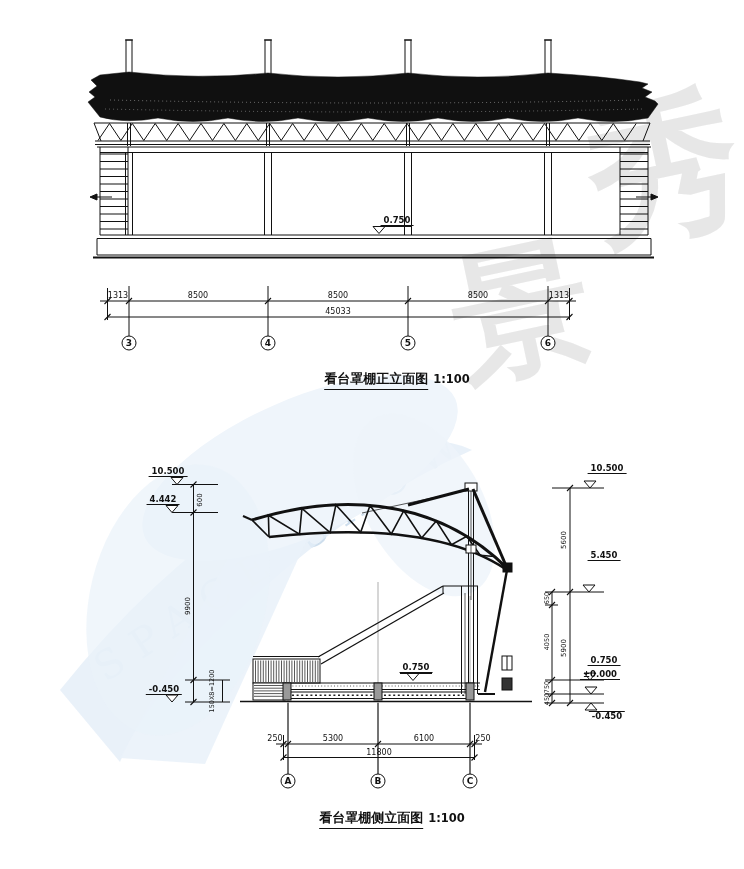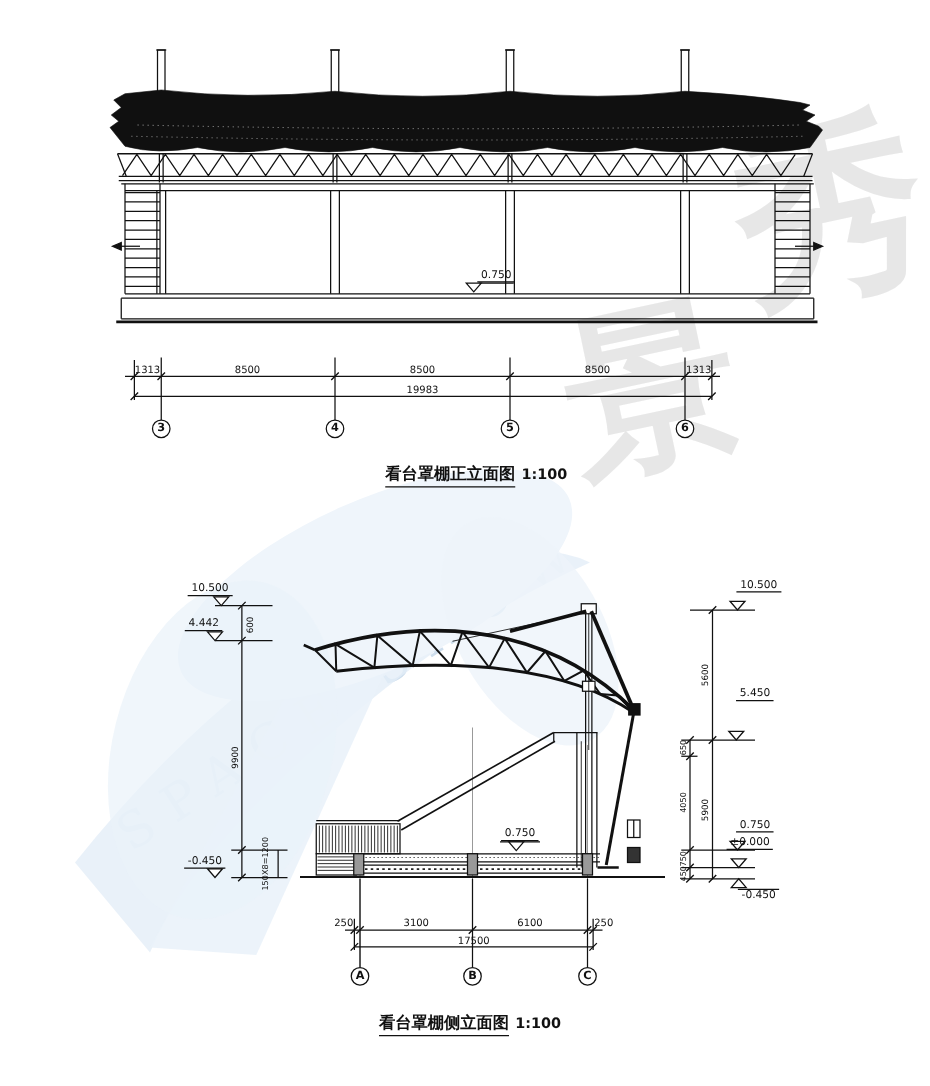--- a/index.html
+++ b/index.html
@@ -9,24 +9,24 @@
   .wm-cn{position:absolute;font-family:"DejaVu Serif","DejaVu Sans",serif;color:#e0e0e0;opacity:.75;
          font-weight:700;line-height:1;transform:rotate(-12deg);}
   #wm-brand{position:absolute;left:98px;top:648px;font-family:"DejaVu Serif",serif;
             font-size:40px;letter-spacing:15px;color:#c6d9ea;opacity:.85;white-space:nowrap;
             transform:rotate(-33deg);transform-origin:0 50%;}
   #linework{position:absolute;left:0;top:0;z-index:2;}
   .lab{position:absolute;z-index:4;font-size:8px;white-space:nowrap;transform:translate(-50%,-100%);}
   .cb{position:absolute;z-index:4;font-size:9px;font-weight:700;white-space:nowrap;transform:translate(-50%,-50%);}
   .vlab{position:absolute;z-index:4;font-size:7px;white-space:nowrap;transform:translate(-50%,-50%) rotate(-90deg);}
   .vlab.small{font-size:6.5px;}
-  .lvl{position:absolute;z-index:4;font-size:8.5px;font-weight:400;white-space:nowrap;
+  .lvl{position:absolute;z-index:4;font-size:8.5px;font-weight:700;white-space:nowrap;
        transform:translate(-50%,0);border-bottom:1px solid #111;padding:0 3px 0 3px;line-height:1.1;}
   .lvl.under{border-bottom:none;border-top:1px solid #111;}
-  .title{position:absolute;z-index:4;transform:translate(-50%,-50%);display:flex;align-items:baseline;white-space:nowrap;}
+  .title{position:absolute;z-index:4;transform:translate(-50%,-50%);display:flex;align-items:baseline;white-space:nowrap;margin-left:16px;}
   .title .cn{font-size:13px;font-weight:700;border-bottom:1.6px solid #111;padding-bottom:1px;}
   .title .sc{font-size:11.5px;font-weight:700;margin-left:5px;}
 </style>
 </head>
 <body>
 
 <div id="canvas">
 
   <div id="wm-layer">
     <div class="wm-cn" style="left:452px;top:242px;font-size:138px;">景</div>
@@ -322,21 +322,21 @@
         <circle cx="470" cy="781" r="7" fill="#fff"></circle>
       </g>
     </g>
   </svg>
 
   <div class="lab" style="left:118px;top:300px">1313</div>
   <div class="lab" style="left:198px;top:300px">8500</div>
   <div class="lab" style="left:338px;top:300px">8500</div>
   <div class="lab" style="left:478px;top:300px">8500</div>
   <div class="lab" style="left:559px;top:300px">1313</div>
-  <div class="lab" style="left:338px;top:316px">19983</div>
+  <div class="lab" style="left:338px;top:316px">45033</div>
   <div class="cb" style="left:129px;top:343px">3</div>
   <div class="cb" style="left:268px;top:343px">4</div>
   <div class="cb" style="left:408px;top:343px">5</div>
   <div class="cb" style="left:548px;top:343px">6</div>
   <div class="lvl" style="left:397px;top:215.5px">0.750</div>
   <div class="title" style="left:381px;top:380px">
     <span class="cn">看台罩棚正立面图</span>
     <span class="sc">1:100</span>
   </div>
 
@@ -354,24 +354,24 @@
   <div class="lvl under" style="left:607px;top:710.5px">-0.450</div>
   <div class="vlab small" style="left:546.5px;top:598px">650</div>
   <div class="vlab small" style="left:546.5px;top:642px">4050</div>
   <div class="vlab small" style="left:546.5px;top:687px">750</div>
   <div class="vlab small" style="left:546.5px;top:699px">450</div>
   <div class="vlab" style="left:563.5px;top:540px">5600</div>
   <div class="vlab" style="left:563.5px;top:648px">5900</div>
   <div class="lvl" style="left:416px;top:662.5px">0.750</div>
 
   <div class="lab" style="left:275px;top:743px">250</div>
-  <div class="lab" style="left:333px;top:743px">3100</div>
+  <div class="lab" style="left:333px;top:743px">5300</div>
   <div class="lab" style="left:424px;top:743px">6100</div>
   <div class="lab" style="left:483px;top:743px">250</div>
-  <div class="lab" style="left:379px;top:756.5px">17500</div>
+  <div class="lab" style="left:379px;top:756.5px">11800</div>
   <div class="cb" style="left:288px;top:781px">A</div>
   <div class="cb" style="left:378px;top:781px">B</div>
   <div class="cb" style="left:470px;top:781px">C</div>
   <div class="title" style="left:376px;top:819px">
     <span class="cn">看台罩棚侧立面图</span>
     <span class="sc">1:100</span>
   </div>
 </div>
 
 </body></html>

